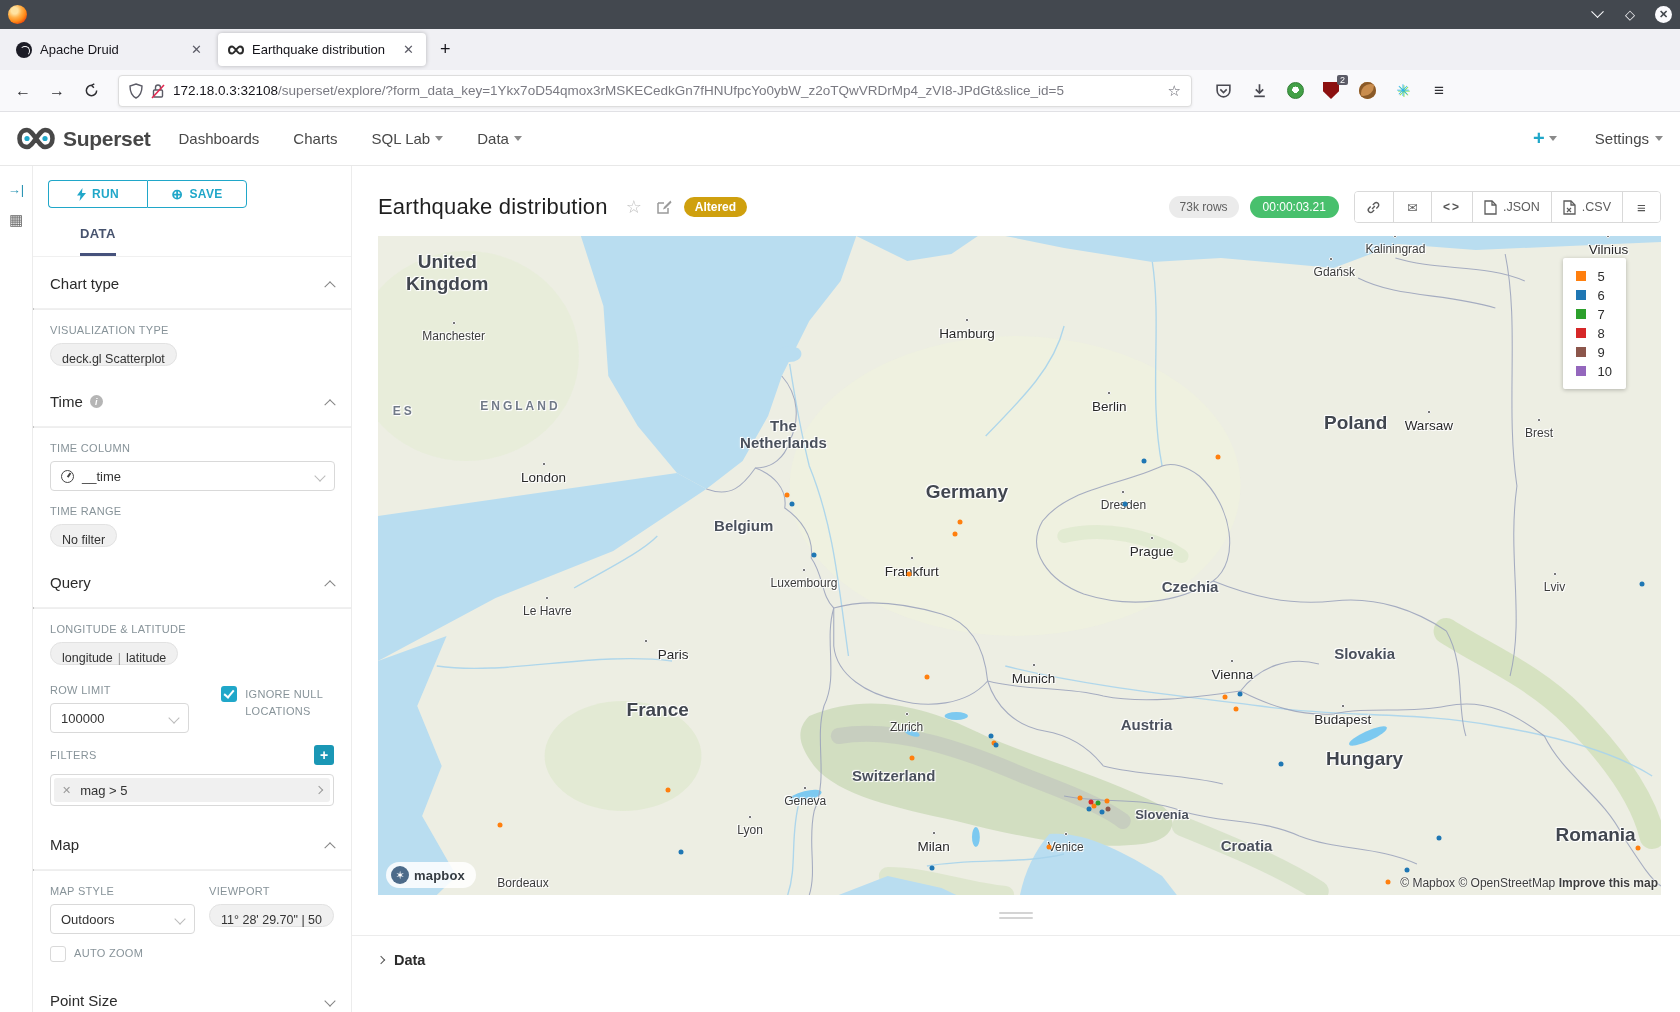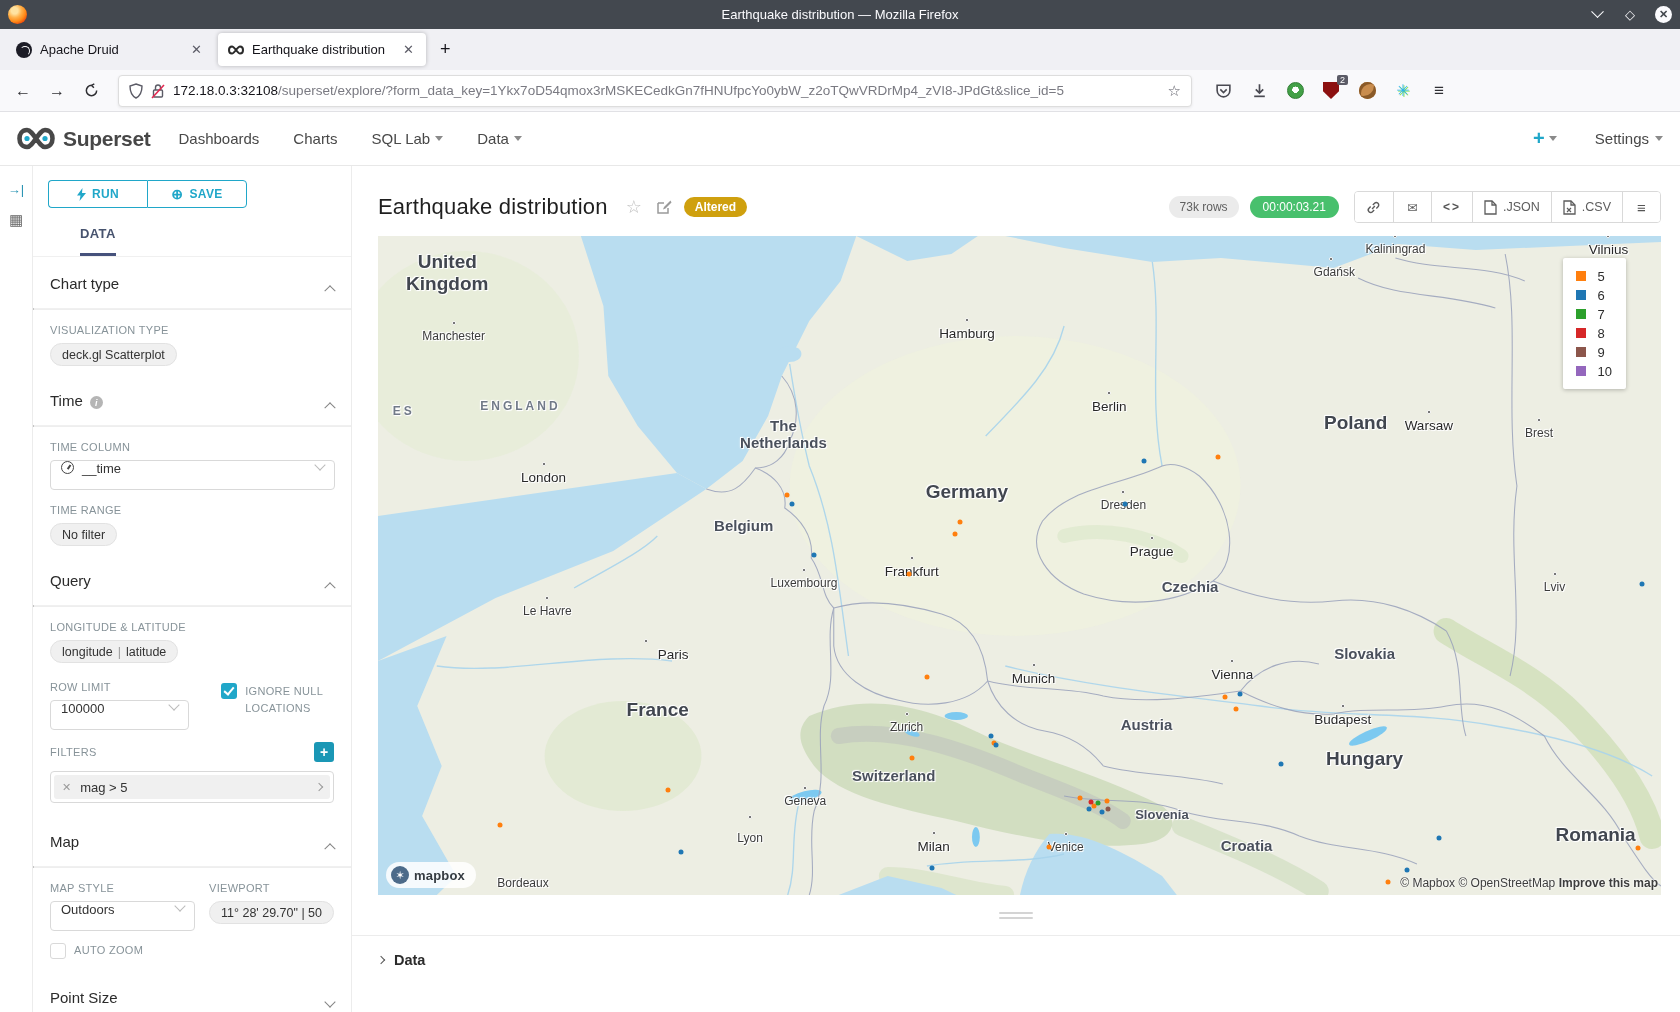--- a/index.html
+++ b/index.html
@@ -64,31 +64,31 @@
   .panel { width:319px; border-right:1px solid #ececec; background:#fff; padding:14px 0 0 0; position:relative; overflow:hidden; }
   .panel-inner { padding:0 17px; }
   .runsave { display:flex; width:199px; margin-left:15px; }
   .btn-run, .btn-save { flex:1; height:28px; border:1px solid #20a7c9; color:#20a7c9; font-size:12px; font-weight:bold; letter-spacing:.4px; display:flex; align-items:center; justify-content:center; gap:6px; background:#fff; cursor:pointer; }
   .btn-run { border-radius:4px 0 0 4px; border-right:none; }
   .btn-save { border-radius:0 4px 4px 0; }
   .datatab { margin:16px 0 0 0; border-bottom:1px solid #f0f0f0; }
   .datatab span { display:inline-block; margin-left:47px; font-size:13px; font-weight:bold; letter-spacing:.4px; color:#47536e; padding-bottom:12px; border-bottom:3px solid #46527c; }
 
   .sec { padding:18px 17px 4px 17px; }
-  .sec-head { display:flex; align-items:flex-end; font-size:15px; color:#2b2b2b; padding-bottom:12px; }
+  .sec-head { display:flex; align-items:center; font-size:15px; color:#2b2b2b; padding-bottom:12px; }
   .sec-head .chev { margin-left:auto; }
   .chev { width:8px; height:8px; border-right:1.6px solid #848484; border-bottom:1.6px solid #848484; display:inline-block; }
   .chev.up { transform:rotate(-135deg) translate(-2px,-2px); }
   .chev.down { transform:rotate(45deg); }
   .chev.right-sm { transform:rotate(-45deg); width:6px; height:6px; }
   .sec-rule { border-top:1px solid #f0f0f0; margin:0; }
   .ctl-label { font-size:11px; letter-spacing:.3px; color:#879399; margin:14px 0 7px 0; }
-  .pill { display:inline-flex; align-items:center; height:23px; padding:8px 11px; background:#f0f0f0; border:1px solid #e2e2e2; border-radius:12px; font-size:12.5px; color:#333; max-width:100%; }
+  .pill { display:inline-flex; align-items:flex-start; height:23px; padding:8px 11px; background:#f0f0f0; border:1px solid #e2e2e2; border-radius:12px; font-size:12.5px; color:#333; max-width:100%; }
   .pill .bar { margin:0 5px; color:#9a9a9a; }
-  .select { height:30px; border:1px solid #d9d9d9; border-radius:4px; background:#fff; display:flex; align-items:flex-start; padding:0 10px; font-size:13px; color:#333; gap:8px; }
+  .select { height:30px; border:1px solid #d9d9d9; border-radius:4px; background:#fff; display:flex; align-items:center; padding:0 10px; font-size:13px; color:#333; gap:8px; }
   .select .chev { margin-left:auto; border-color:#bbb; }
   .clock-ic { width:13px; height:13px; border:1.5px solid #444; border-radius:50%; position:relative; flex:none; }
   .clock-ic::after { content:""; position:absolute; left:4.5px; top:1.5px; width:1.5px; height:4.5px; background:#444; transform-origin:bottom; transform:rotate(35deg); }
   .info-ic { width:13px; height:13px; border-radius:50%; background:#b5b5b5; color:#fff; font-size:9px; font-weight:bold; display:inline-flex; align-items:center; justify-content:center; margin-left:7px; font-style:italic; }
   .two-col { display:flex; gap:14px; }
   .checkbox { width:16px; height:16px; border-radius:3px; flex:none; position:relative; }
   .checkbox.checked { background:#20a7c9; }
   .checkbox.checked::after { content:""; position:absolute; left:5px; top:1.5px; width:4px; height:8px; border-right:2px solid #fff; border-bottom:2px solid #fff; transform:rotate(40deg); }
   .checkbox.empty { background:#fff; border:1px solid #d9d9d9; }
   .chk-row { display:flex; gap:8px; align-items:flex-start; }
@@ -146,21 +146,20 @@
 
   svg.ic { display:block; }
 </style>
 </head>
 <body>
 
 <div id="app">
 
   <div class="titlebar">
     <div class="ff-logo"></div>
-    <div class="win-title">Earthquake distribution — Mozilla Firefox</div>
     <div class="win-controls">
       <div class="wc wc-min"></div>
       <div class="wc wc-max">◇</div>
       <div class="wc wc-close">✕</div>
     </div>
   </div>
 
   <div class="tabbar">
     <div class="tab">
       <span class="fav-druid"></span>
@@ -518,21 +517,21 @@
             <span class="map-label region" style="left: 2%; top: 26.6%;">ES</span>
             <span class="city-dot" style="left: 12.9%; top: calc(36.6% - 13px);"></span>
             <span class="map-label city-lg" style="left: 12.9%; top: 36.6%;">London</span>
             <span class="city-dot" style="left: 13.2%; top: calc(56.9% - 13px);"></span>
             <span class="map-label city" style="left: 13.2%; top: 56.9%;">Le Havre</span>
             <span class="city-dot" style="left: 20.9%; top: calc(63.4% - 13px);"></span>
             <span class="map-label city-lg" style="left: 20.9%; top: 63.4%; margin-left: 27px;">Paris</span>
             <span class="map-label country-xl" style="left: 21.8%; top: 71.9%;">France</span>
             <span class="map-label city" style="left: 11.3%; top: 98.2%;">Bordeaux</span>
             <span class="city-dot" style="left: 29%; top: calc(90.1% - 13px);"></span>
-            <span class="map-label city" style="left: 29%; top: 90.1%; margin-top: 8px;">Lyon</span>
+            <span class="map-label city" style="left: 29%; top: 90.1%;">Lyon</span>
             <span class="city-dot" style="left: 33.3%; top: calc(85.7% - 13px);"></span>
             <span class="map-label city" style="left: 33.3%; top: 85.7%;">Geneva</span>
             <span class="map-label country" style="left: 40.2%; top: 81.8%;">Switzerland</span>
             <span class="city-dot" style="left: 41.2%; top: calc(74.5% - 13px);"></span>
             <span class="map-label city" style="left: 41.2%; top: 74.5%;">Zurich</span>
             <span class="city-dot" style="left: 43.3%; top: calc(92.6% - 13px);"></span>
             <span class="map-label city-lg" style="left: 43.3%; top: 92.6%;">Milan</span>
             <span class="city-dot" style="left: 53.6%; top: calc(92.7% - 13px);"></span>
             <span class="map-label city" style="left: 53.6%; top: 92.7%;">Venice</span>
             <span class="city-dot" style="left: 51.1%; top: calc(67.1% - 13px);"></span>

